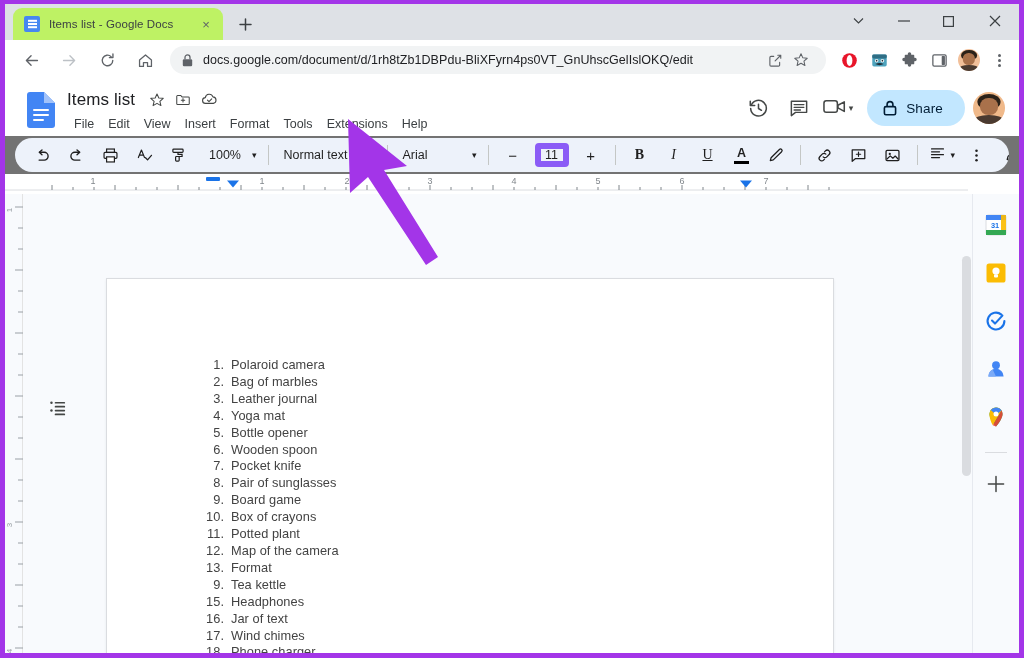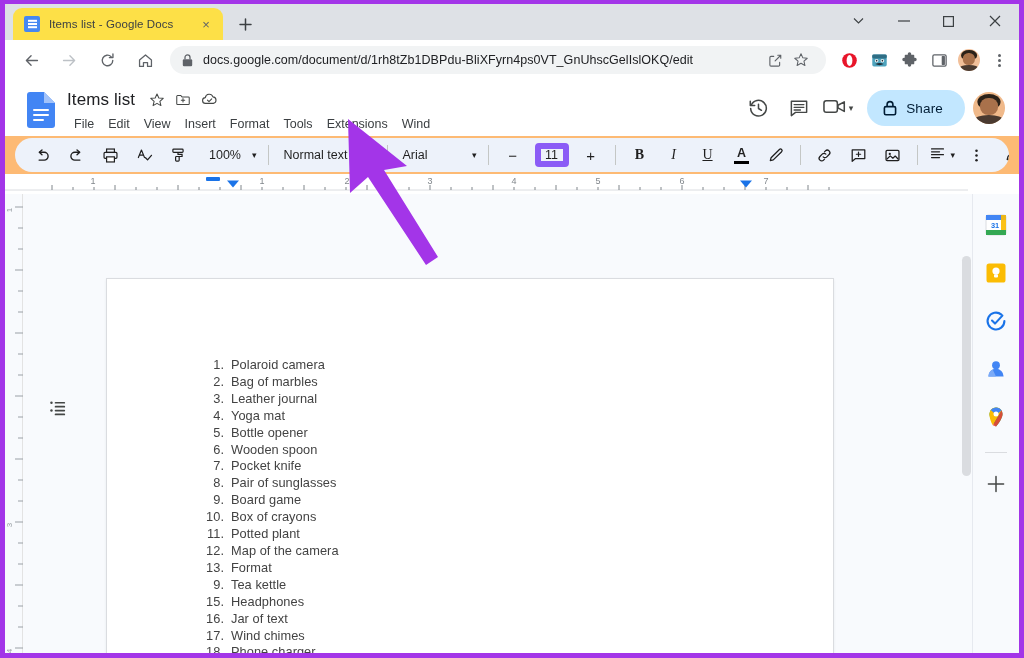--- a/index.html
+++ b/index.html
@@ -28,21 +28,21 @@
   #tab-strip {
     position: absolute; left: 0; top: 0;
     width: 100%; height: 36px;
     background: #dee1e6;
     display: flex; align-items: flex-end;
   }
   .tab {
     position: relative;
     height: 32px; width: 210px;
     margin-left: 8px;
-    background: #fde047;
+    background: #bef264;
     border-radius: 9px 9px 0 0;
     display: flex; align-items: center;
     padding: 0 8px 0 11px;
   }
   .tab-favicon {
     width: 16px; height: 16px; flex: 0 0 16px;
     border-radius: 2px;
     background: #4688f1;
     display: flex; align-items: center; justify-content: center;
     margin-right: 9px;
@@ -119,21 +119,21 @@
   #menu-dots {
     width: 26px; height: 26px; margin-left: 2px;
     display: flex; flex-direction: column; align-items: center; justify-content: center;
     flex: 0 0 26px;
   }
   #menu-dots b { width: 3px; height: 3px; border-radius: 50%; background: #5f6368; margin: 1px 0; display: block; }
 
   
   #docs-app {
     position: absolute; left: 0; top: 76px; right: 0; bottom: 0;
-    background: #fdba74;
+    background: #737373;
   }
 
   
   #docs-header {
     position: absolute; left: 0; top: 0; right: 0; height: 56px;
     background: #ffffff;
     display: flex; align-items: flex-start;
     padding: 7px 10px 0 10px;
   }
   #docs-logo {
@@ -467,21 +467,21 @@
           </span>
         </div>
         <div id="docs-menubar">
           <span class="menu-item">File</span>
           <span class="menu-item">Edit</span>
           <span class="menu-item">View</span>
           <span class="menu-item">Insert</span>
           <span class="menu-item">Format</span>
           <span class="menu-item">Tools</span>
           <span class="menu-item">Extensions</span>
-          <span class="menu-item">Wind</span>
+          <span class="menu-item">Help</span>
         </div>
       </div>
 
       <div id="docs-header-right">
         <div class="hdr-icon">
           <svg width="21" height="21" viewBox="0 0 22 22">
                 <path d="M3.4 7.6A8.2 8.2 0 1 1 2.8 11" stroke="#444746" stroke-width="1.6" fill="none" stroke-linecap="round"></path>
                 <path d="M2.4 3.3v4.6h4.6" stroke="#444746" stroke-width="1.6" fill="none" stroke-linecap="round" stroke-linejoin="round"></path>
                 <path d="M11 6.6V11l3.1 1.9" stroke="#444746" stroke-width="1.6" fill="none" stroke-linecap="round" stroke-linejoin="round"></path>
               </svg>

